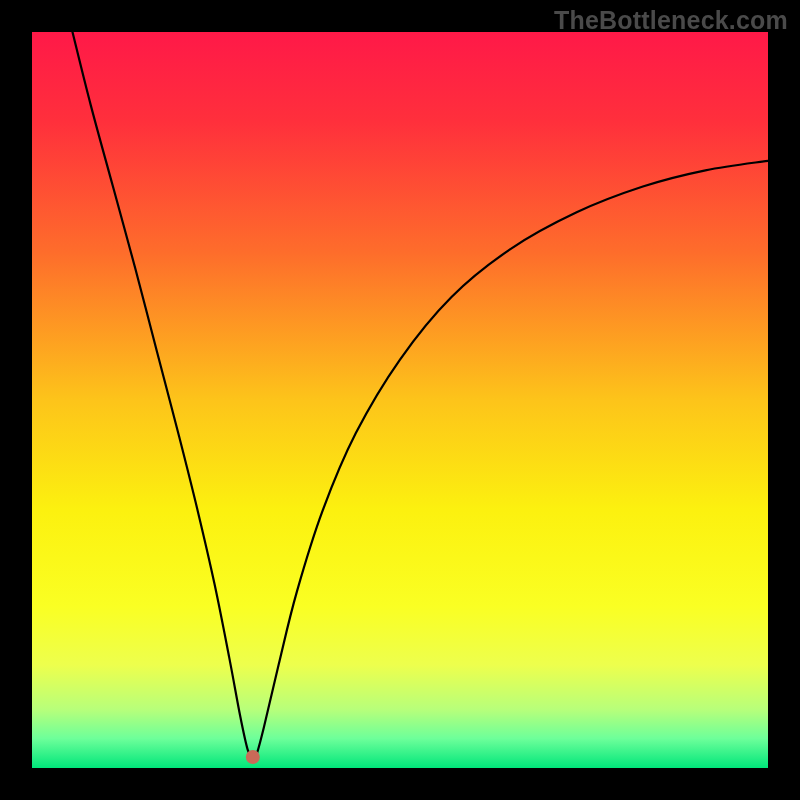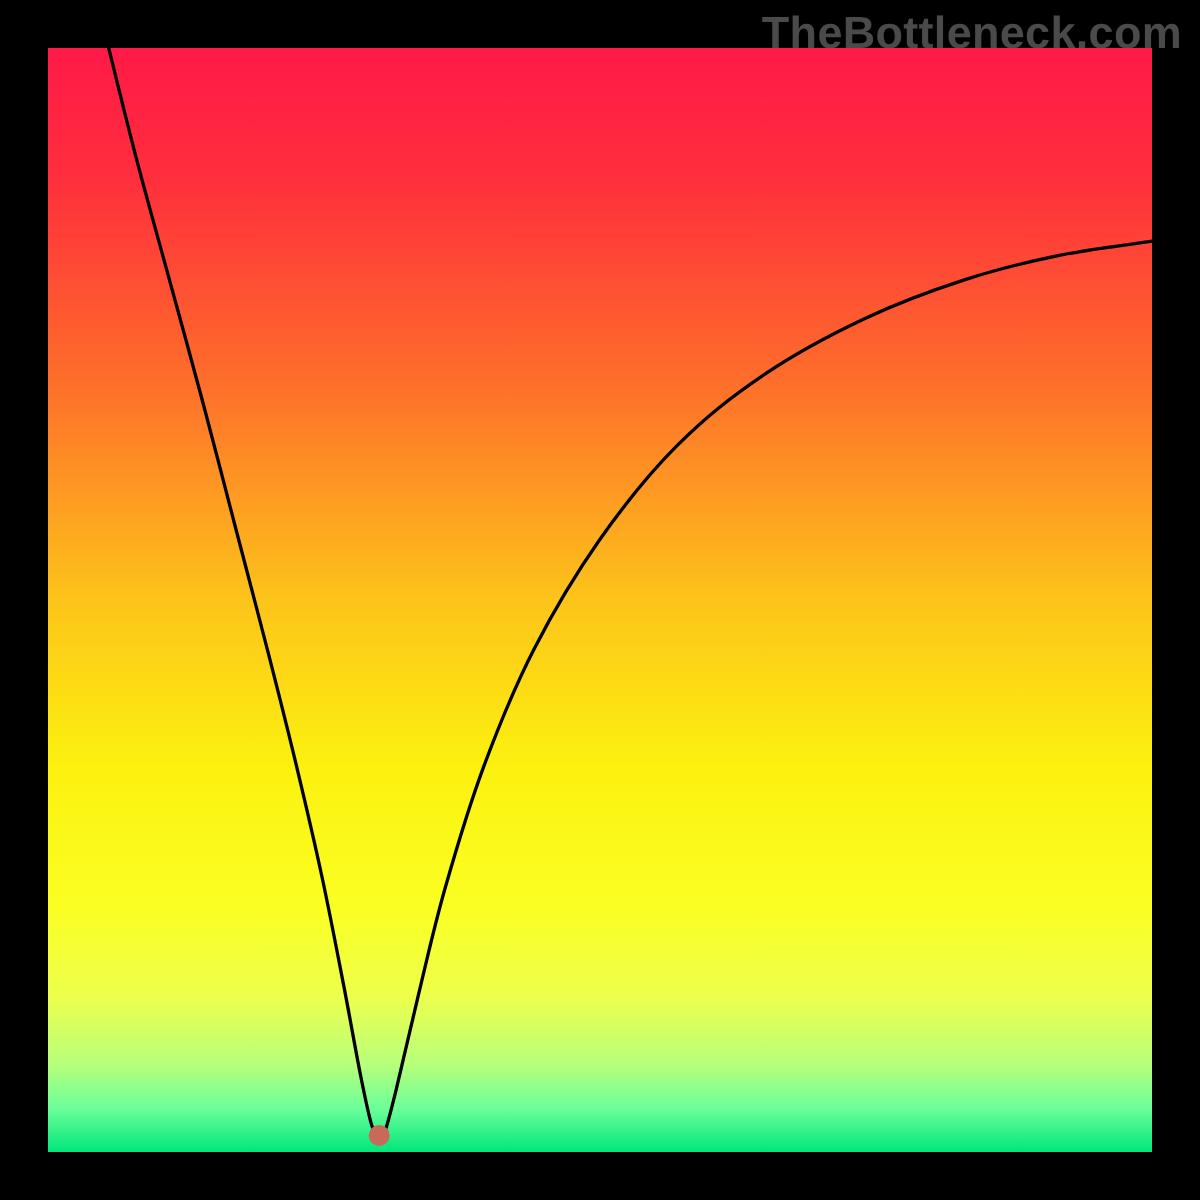--- a/index.html
+++ b/index.html
@@ -24,21 +24,21 @@
     left: 0;
     top: 0;
     width: 736px;
     height: 736px;
   }
   .watermark {
     position: absolute;
     top: 6px;
     right: 12px;
     color: #4a4a4a;
-    font-size: 30px;
+    font-size: 25px;
     font-weight: 600;
     letter-spacing: 0.2px;
     user-select: none;
   }
 </style>
 </head>
 <body>
 
 <div class="watermark">TheBottleneck.com</div>
 

